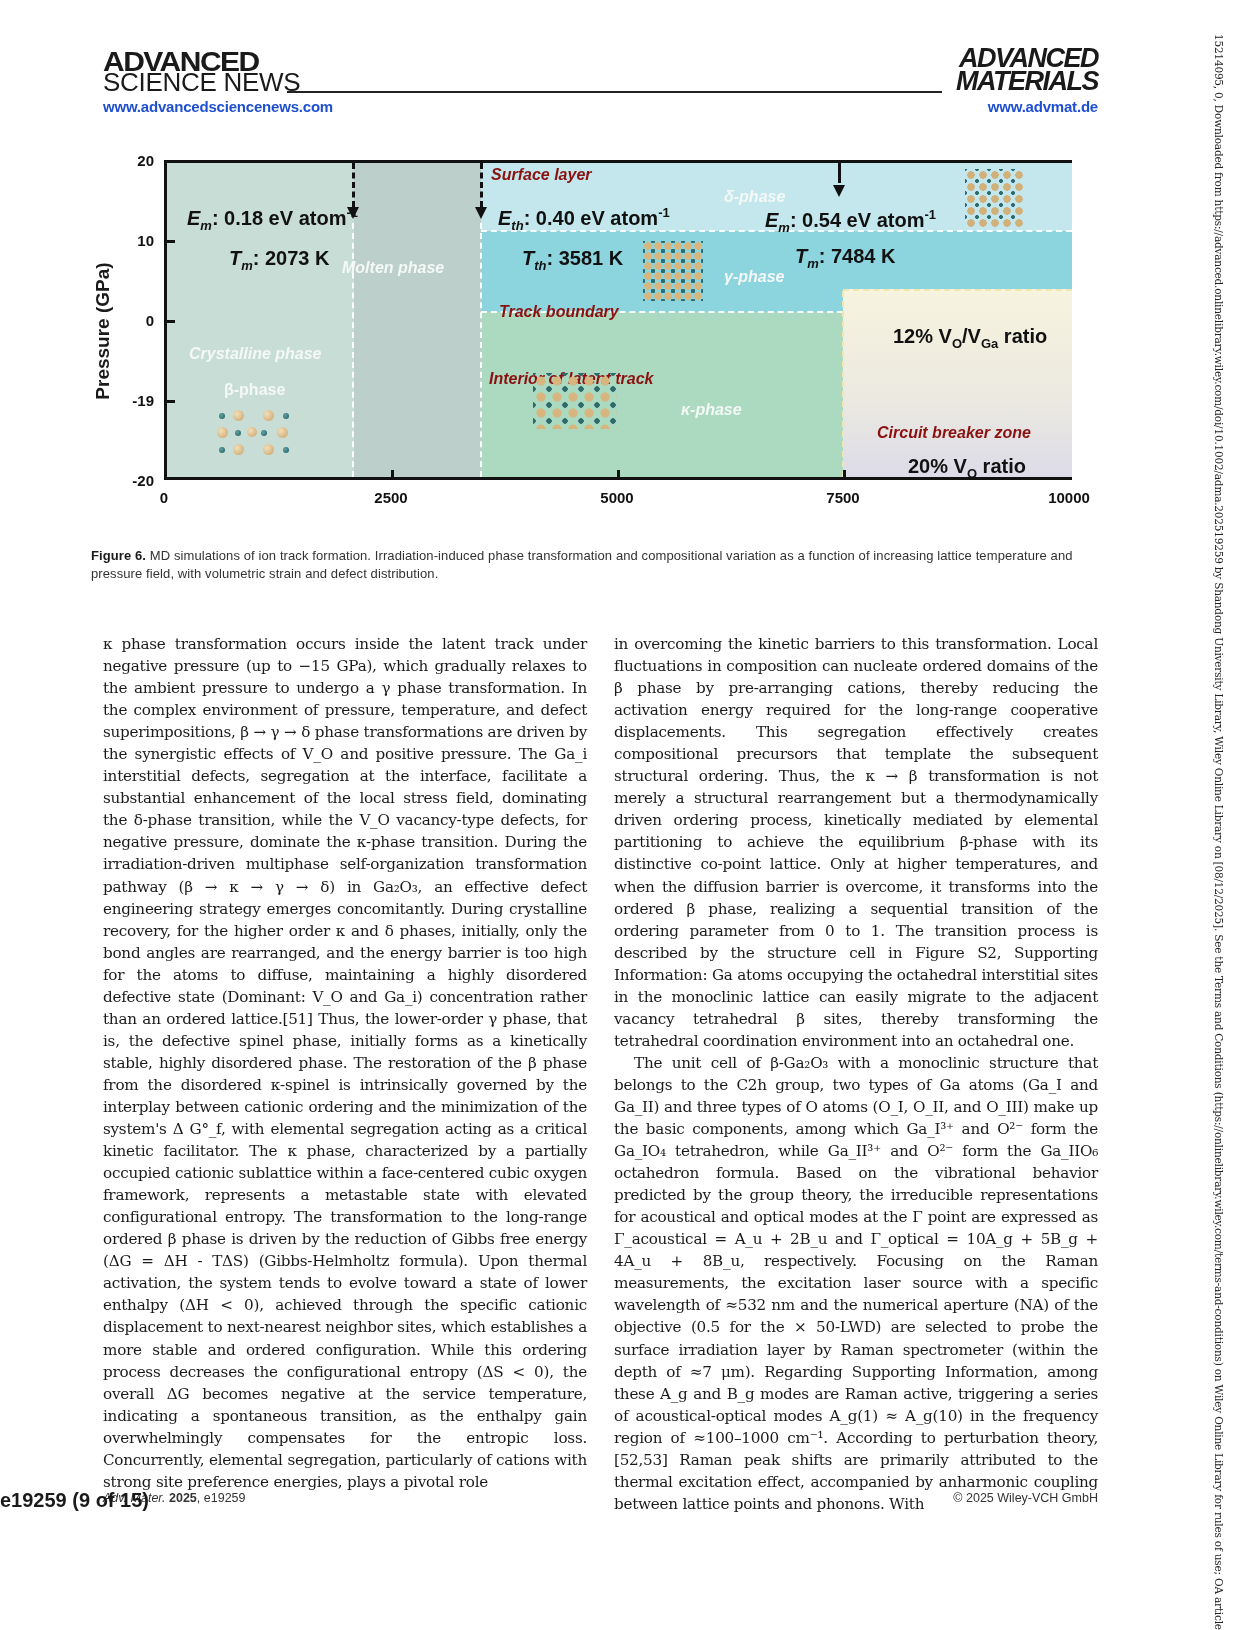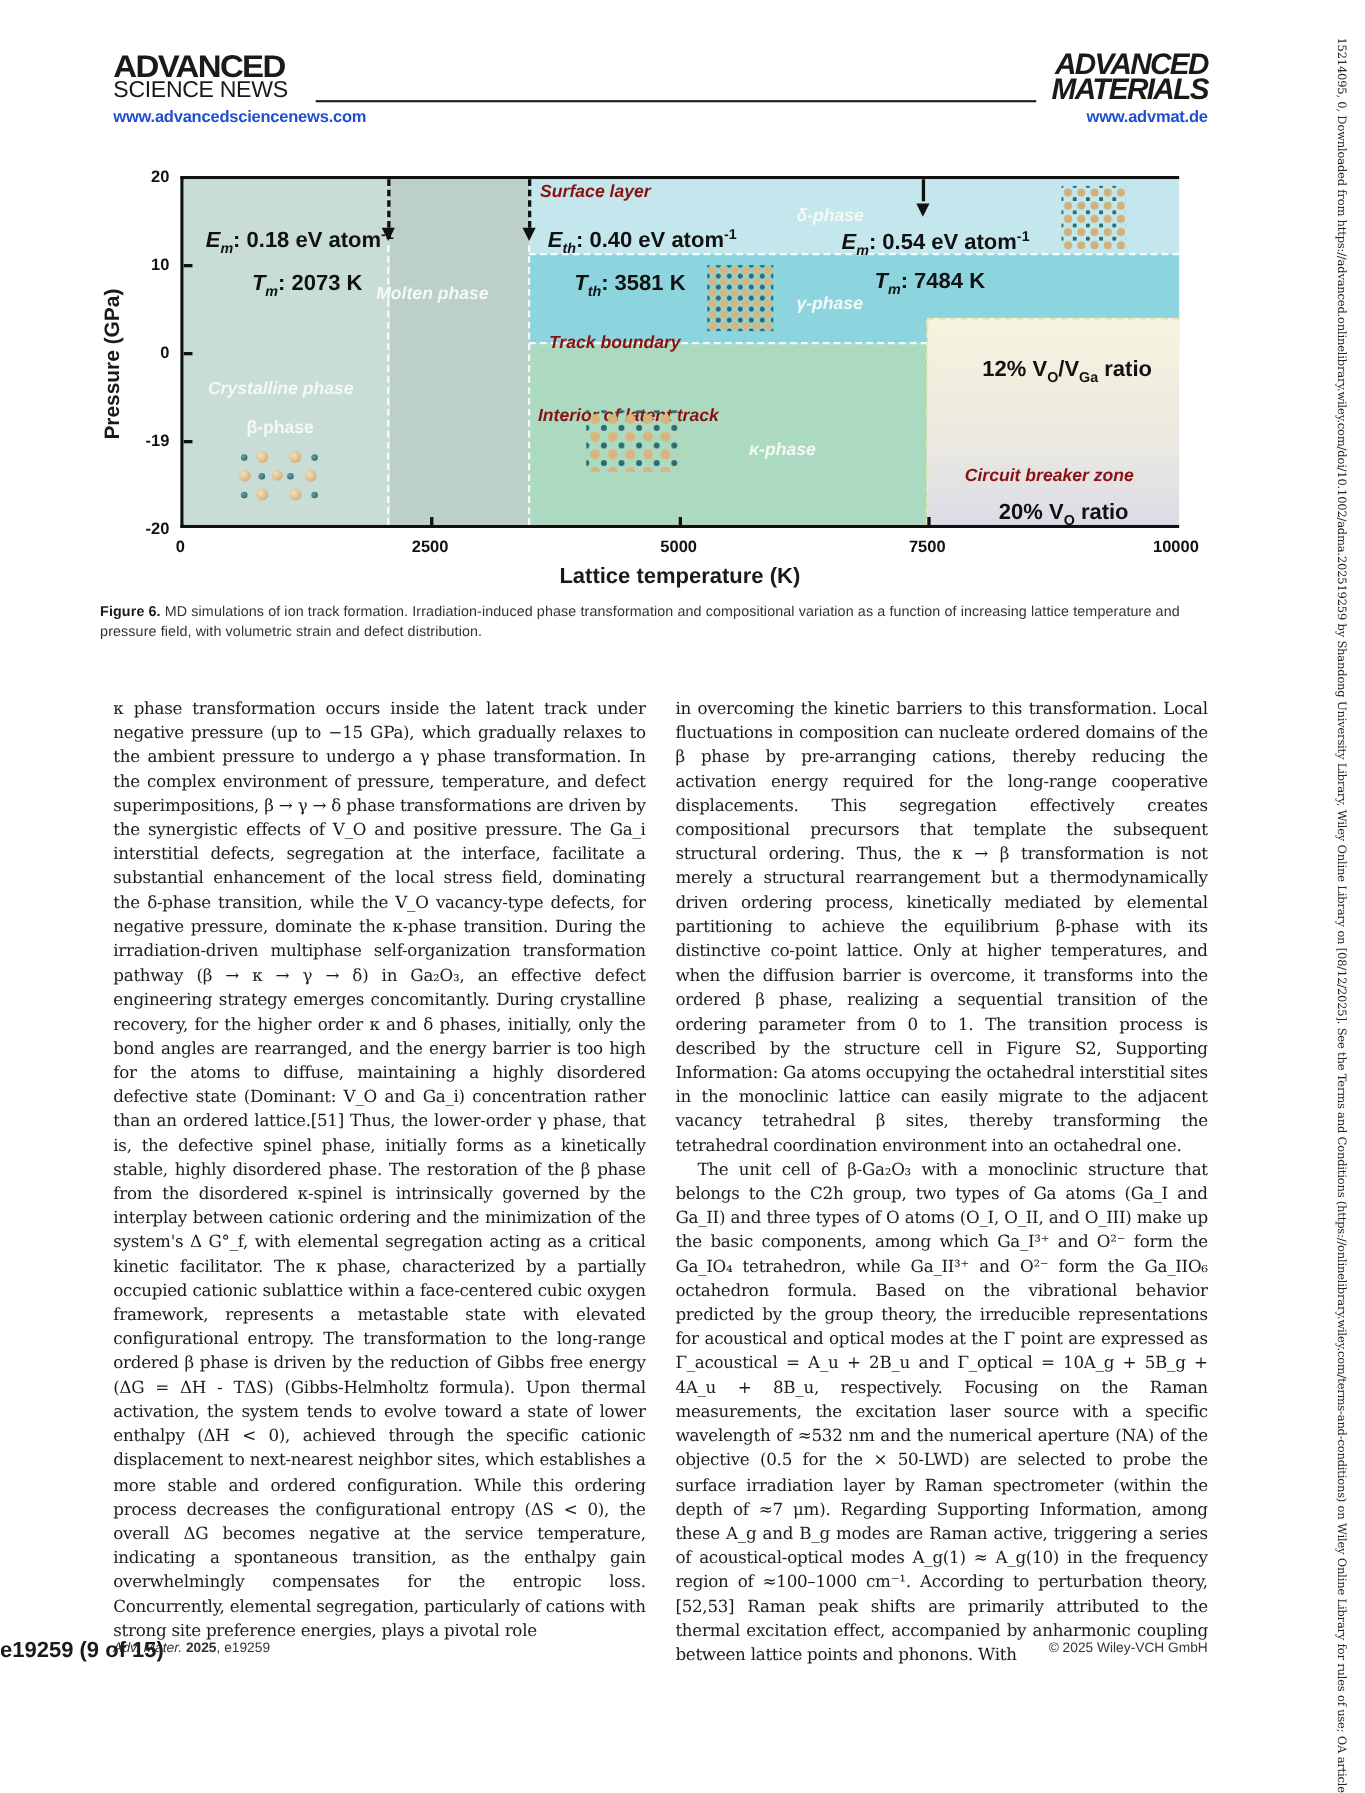--- a/index.html
+++ b/index.html
@@ -4,21 +4,21 @@
 <style>
   html, body { margin: 0; padding: 0; }
   body { width: 1241px; height: 1630px; background: #ffffff; position: relative; overflow: hidden;
          font-family: "DejaVu Serif", serif; color: #1a1a1a; }
   .abs { position: absolute; }
 
   
   .brand-asn-1 { left: 103px; top: 47px; font-family: "Liberation Sans", sans-serif; font-weight: 900;
                  font-size: 30px; letter-spacing: -1.5px; line-height: 28px; color: #1a1a1a; transform: scaleY(0.95); }
   .brand-asn-2 { left: 103px; top: 71px; font-family: "Liberation Sans", sans-serif; font-weight: 400;
-                 font-size: 21px; line-height: 22px; color: #1a1a1a; letter-spacing: -0.3px; }
+                 font-size: 26px; line-height: 22px; color: #1a1a1a; letter-spacing: -0.3px; }
   .header-rule { left: 287px; top: 91px; width: 655px; height: 2px; background: #222; }
   .brand-am { right: 143px; top: 47px; text-align: right; font-family: "Liberation Sans", sans-serif; font-weight: 900;
               font-style: italic; font-size: 27px; line-height: 23px; letter-spacing: -1.5px; color: #1a1a1a; }
   .url { top: 98px; font-family: "Liberation Sans", sans-serif; font-size: 15px; color: #1f4fd1; font-weight: 700; letter-spacing: -0.2px; }
   .url-left { left: 103px; }
   .url-right { right: 143px; }
 
   
   .side-note { left: 1212px; top: 34px; width: 1560px; height: 14px; transform-origin: 0 0; transform: rotate(90deg) translateY(-14px);
                font-size: 10.5px; line-height: 14px; white-space: nowrap; color: #222; font-family: "DejaVu Serif", serif; letter-spacing: -0.2px; }
@@ -165,21 +165,20 @@
   <div class="tickmark-x" style="left:391px;top:470px;"></div>
   <div class="tickmark-x" style="left:617px;top:470px;"></div>
   <div class="tickmark-x" style="left:843px;top:470px;"></div>
 
   <div class="xtick" style="left:134px;top:489px;">0</div>
   <div class="xtick" style="left:361px;top:489px;">2500</div>
   <div class="xtick" style="left:587px;top:489px;">5000</div>
   <div class="xtick" style="left:813px;top:489px;">7500</div>
   <div class="xtick" style="left:1039px;top:489px;">10000</div>
 
-  <div class="abs axis-label-x">Lattice temperature (K)</div>
 </div>
 
 <div class="abs caption">
   <b>Figure 6.</b>
   <span>MD simulations of ion track formation. Irradiation-induced phase transformation and compositional variation as a function of increasing lattice temperature and pressure field, with volumetric strain and defect distribution.</span>
 </div>
 
 <div class="abs col col-left">
   <p>κ phase transformation occurs inside the latent track under negative pressure (up to −15 GPa), which gradually relaxes to the ambient pressure to undergo a γ phase transformation. In the complex environment of pressure, temperature, and defect superimpositions, β → γ → δ phase transformations are driven by the synergistic effects of V_O and positive pressure. The Ga_i interstitial defects, segregation at the interface, facilitate a substantial enhancement of the local stress field, dominating the δ-phase transition, while the V_O vacancy-type defects, for negative pressure, dominate the κ-phase transition. During the irradiation-driven multiphase self-organization transformation pathway (β → κ → γ → δ) in Ga₂O₃, an effective defect engineering strategy emerges concomitantly. During crystalline recovery, for the higher order κ and δ phases, initially, only the bond angles are rearranged, and the energy barrier is too high for the atoms to diffuse, maintaining a highly disordered defective state (Dominant: V_O and Ga_i) concentration rather than an ordered lattice.[51] Thus, the lower-order γ phase, that is, the defective spinel phase, initially forms as a kinetically stable, highly disordered phase. The restoration of the β phase from the disordered κ-spinel is intrinsically governed by the interplay between cationic ordering and the minimization of the system's Δ G°_f, with elemental segregation acting as a critical kinetic facilitator. The κ phase, characterized by a partially occupied cationic sublattice within a face-centered cubic oxygen framework, represents a metastable state with elevated configurational entropy. The transformation to the long-range ordered β phase is driven by the reduction of Gibbs free energy (ΔG = ΔH - TΔS) (Gibbs-Helmholtz formula). Upon thermal activation, the system tends to evolve toward a state of lower enthalpy (ΔH &lt; 0), achieved through the specific cationic displacement to next-nearest neighbor sites, which establishes a more stable and ordered configuration. While this ordering process decreases the configurational entropy (ΔS &lt; 0), the overall ΔG becomes negative at the service temperature, indicating a spontaneous transition, as the enthalpy gain overwhelmingly compensates for the entropic loss. Concurrently, elemental segregation, particularly of cations with strong site preference energies, plays a pivotal role</p>
 </div>

